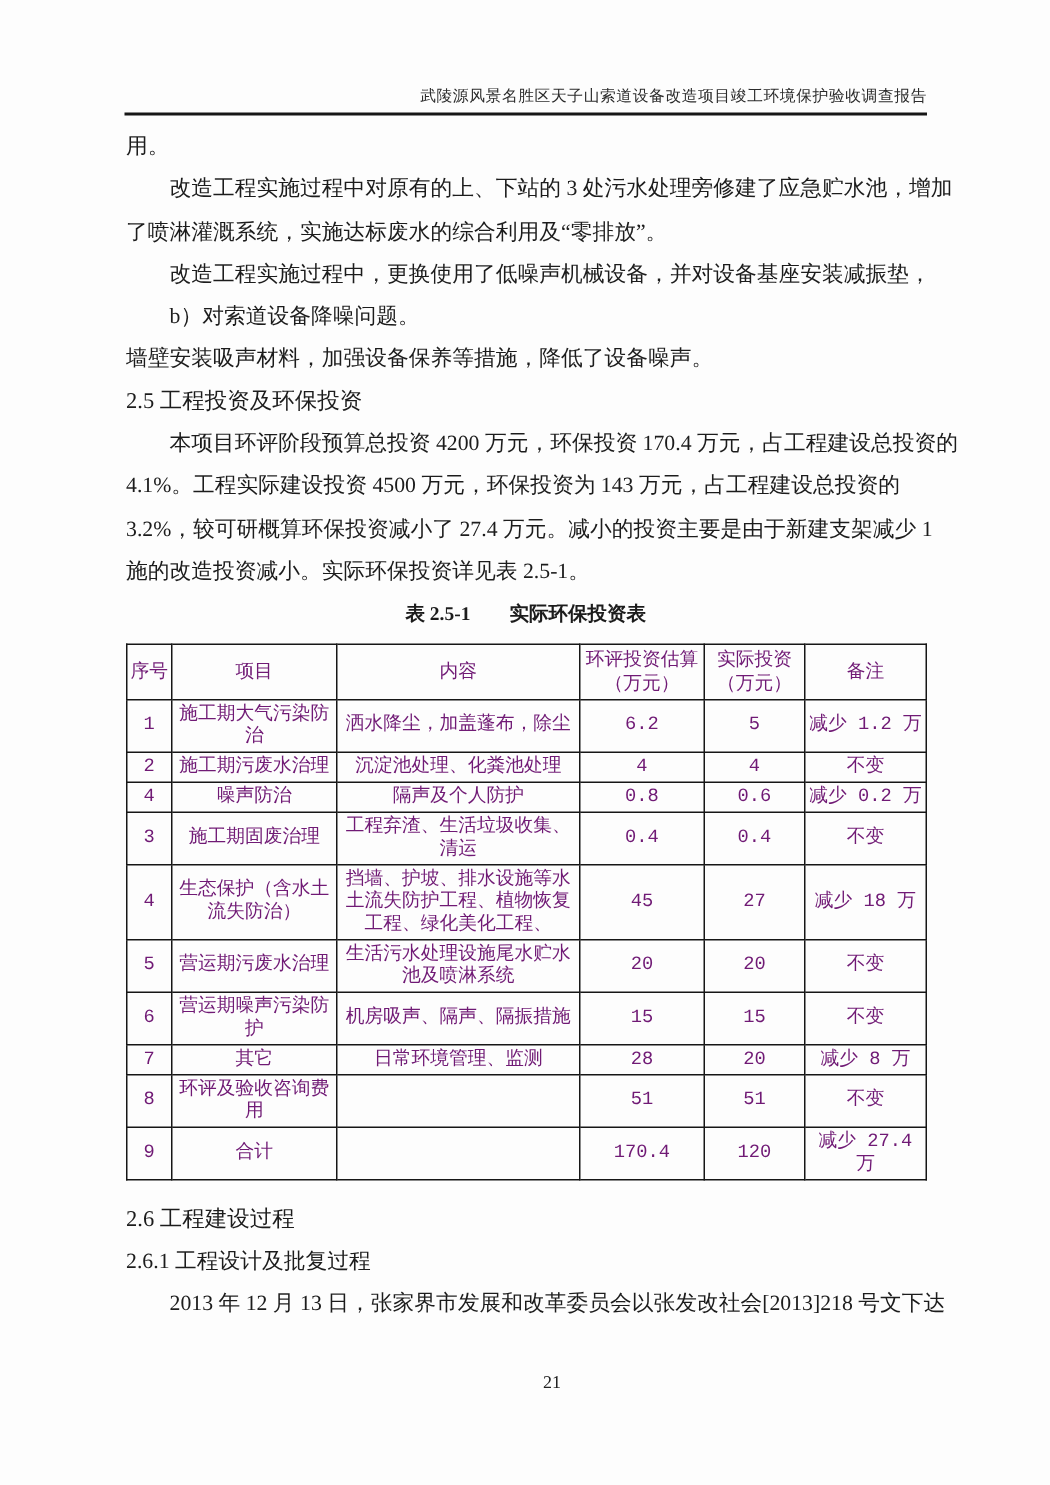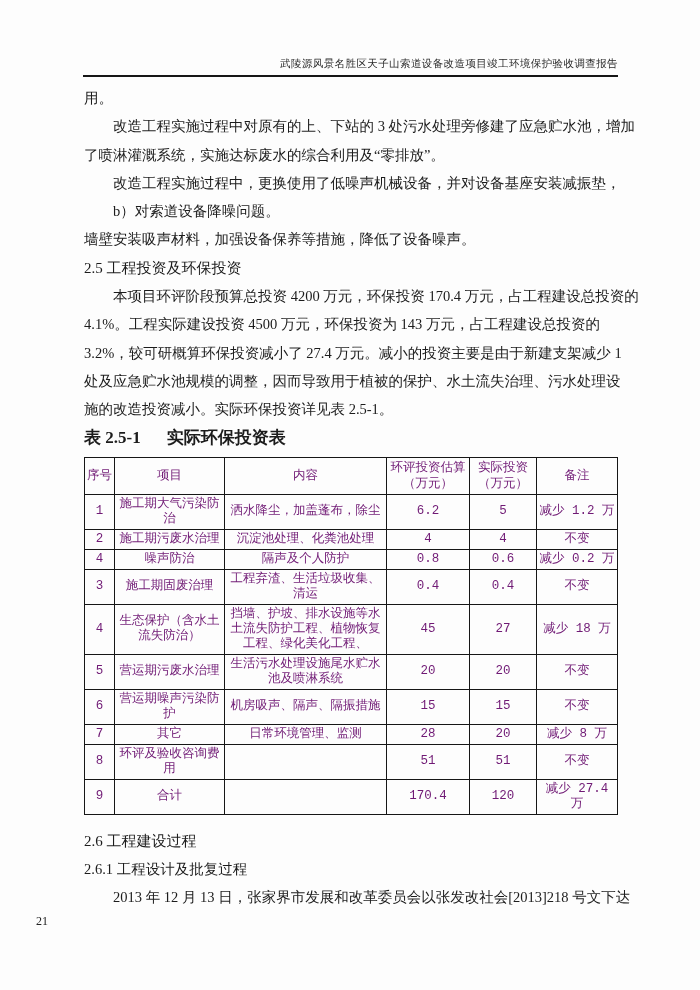--- a/index.html
+++ b/index.html
@@ -20,35 +20,35 @@
     border-top:2px solid #161616;height:0;
   }
   
   .content{
     position:absolute;left:84px;right:83px;top:84px;
     font-size:14.5px;line-height:28.3px;color:#1c1c1c;
   }
   .ln{margin:0;white-space:nowrap;}
   .indent{text-indent:29px;}
   .h-bold{font-weight:normal;font-size:15px;}
-  .caption{font-weight:bold;font-size:17px;}
+  .caption{text-align:center;font-weight:bold;font-size:13px;}
   .caption .gap{display:inline-block;width:26px;}
   
   table.invest{
     border-collapse:collapse;table-layout:fixed;width:533px;
     font-size:12.5px;line-height:15px;margin-top:5px;color:#701a75;font-family:Liberation Mono, monospace;
   }
   table.invest th,table.invest td{
     border:1px solid #161616;text-align:center;vertical-align:middle;
     padding:2px 2px;font-weight:normal;word-break:break-all;
   }
   table.invest th{line-height:16px;}
   .sec26{margin-top:12px;}
   .footer{
-    position:absolute;left:0;right:0;top:914px;text-align:left;
+    position:absolute;left:0;right:0;top:914px;text-align:center;
     font-size:12px;color:#222;padding-left:36px;
   }
 </style>
 </head>
 <body>
 
 <div class="page">
 
   <div class="running-header">武陵源风景名胜区天子山索道设备改造项目竣工环境保护验收调查报告</div>
   <div class="header-rule"></div>
@@ -63,21 +63,20 @@
     <p class="ln indent">改造工程实施过程中，更换使用了低噪声机械设备，并对设备基座安装减振垫，</p>
 
     <p class="ln indent">b）对索道设备降噪问题。</p>
     <p class="ln">墙壁安装吸声材料，加强设备保养等措施，降低了设备噪声。</p>
 
     <p class="ln h-bold">2.5 工程投资及环保投资</p>
 
     <p class="ln indent">本项目环评阶段预算总投资 4200 万元，环保投资 170.4 万元，占工程建设总投资的</p>
     <p class="ln">4.1%。工程实际建设投资 4500 万元，环保投资为 143 万元，占工程建设总投资的</p>
     <p class="ln">3.2%，较可研概算环保投资减小了 27.4 万元。减小的投资主要是由于新建支架减少 1</p>
-    <p class="ln">处及应急贮水池规模的调整，因而导致用于植被的保护、水土流失治理、污水处理设</p>
     <p class="ln">施的改造投资减小。实际环保投资详见表 2.5-1。</p>
 
     <p class="ln caption"><span>表 2.5-1</span><span class="gap"></span><span>实际环保投资表</span></p>
 
     <table class="invest">
       <colgroup>
         <col style="width:30px">
           <col style="width:110px">
           <col style="width:162px">
         <col style="width:83px">

